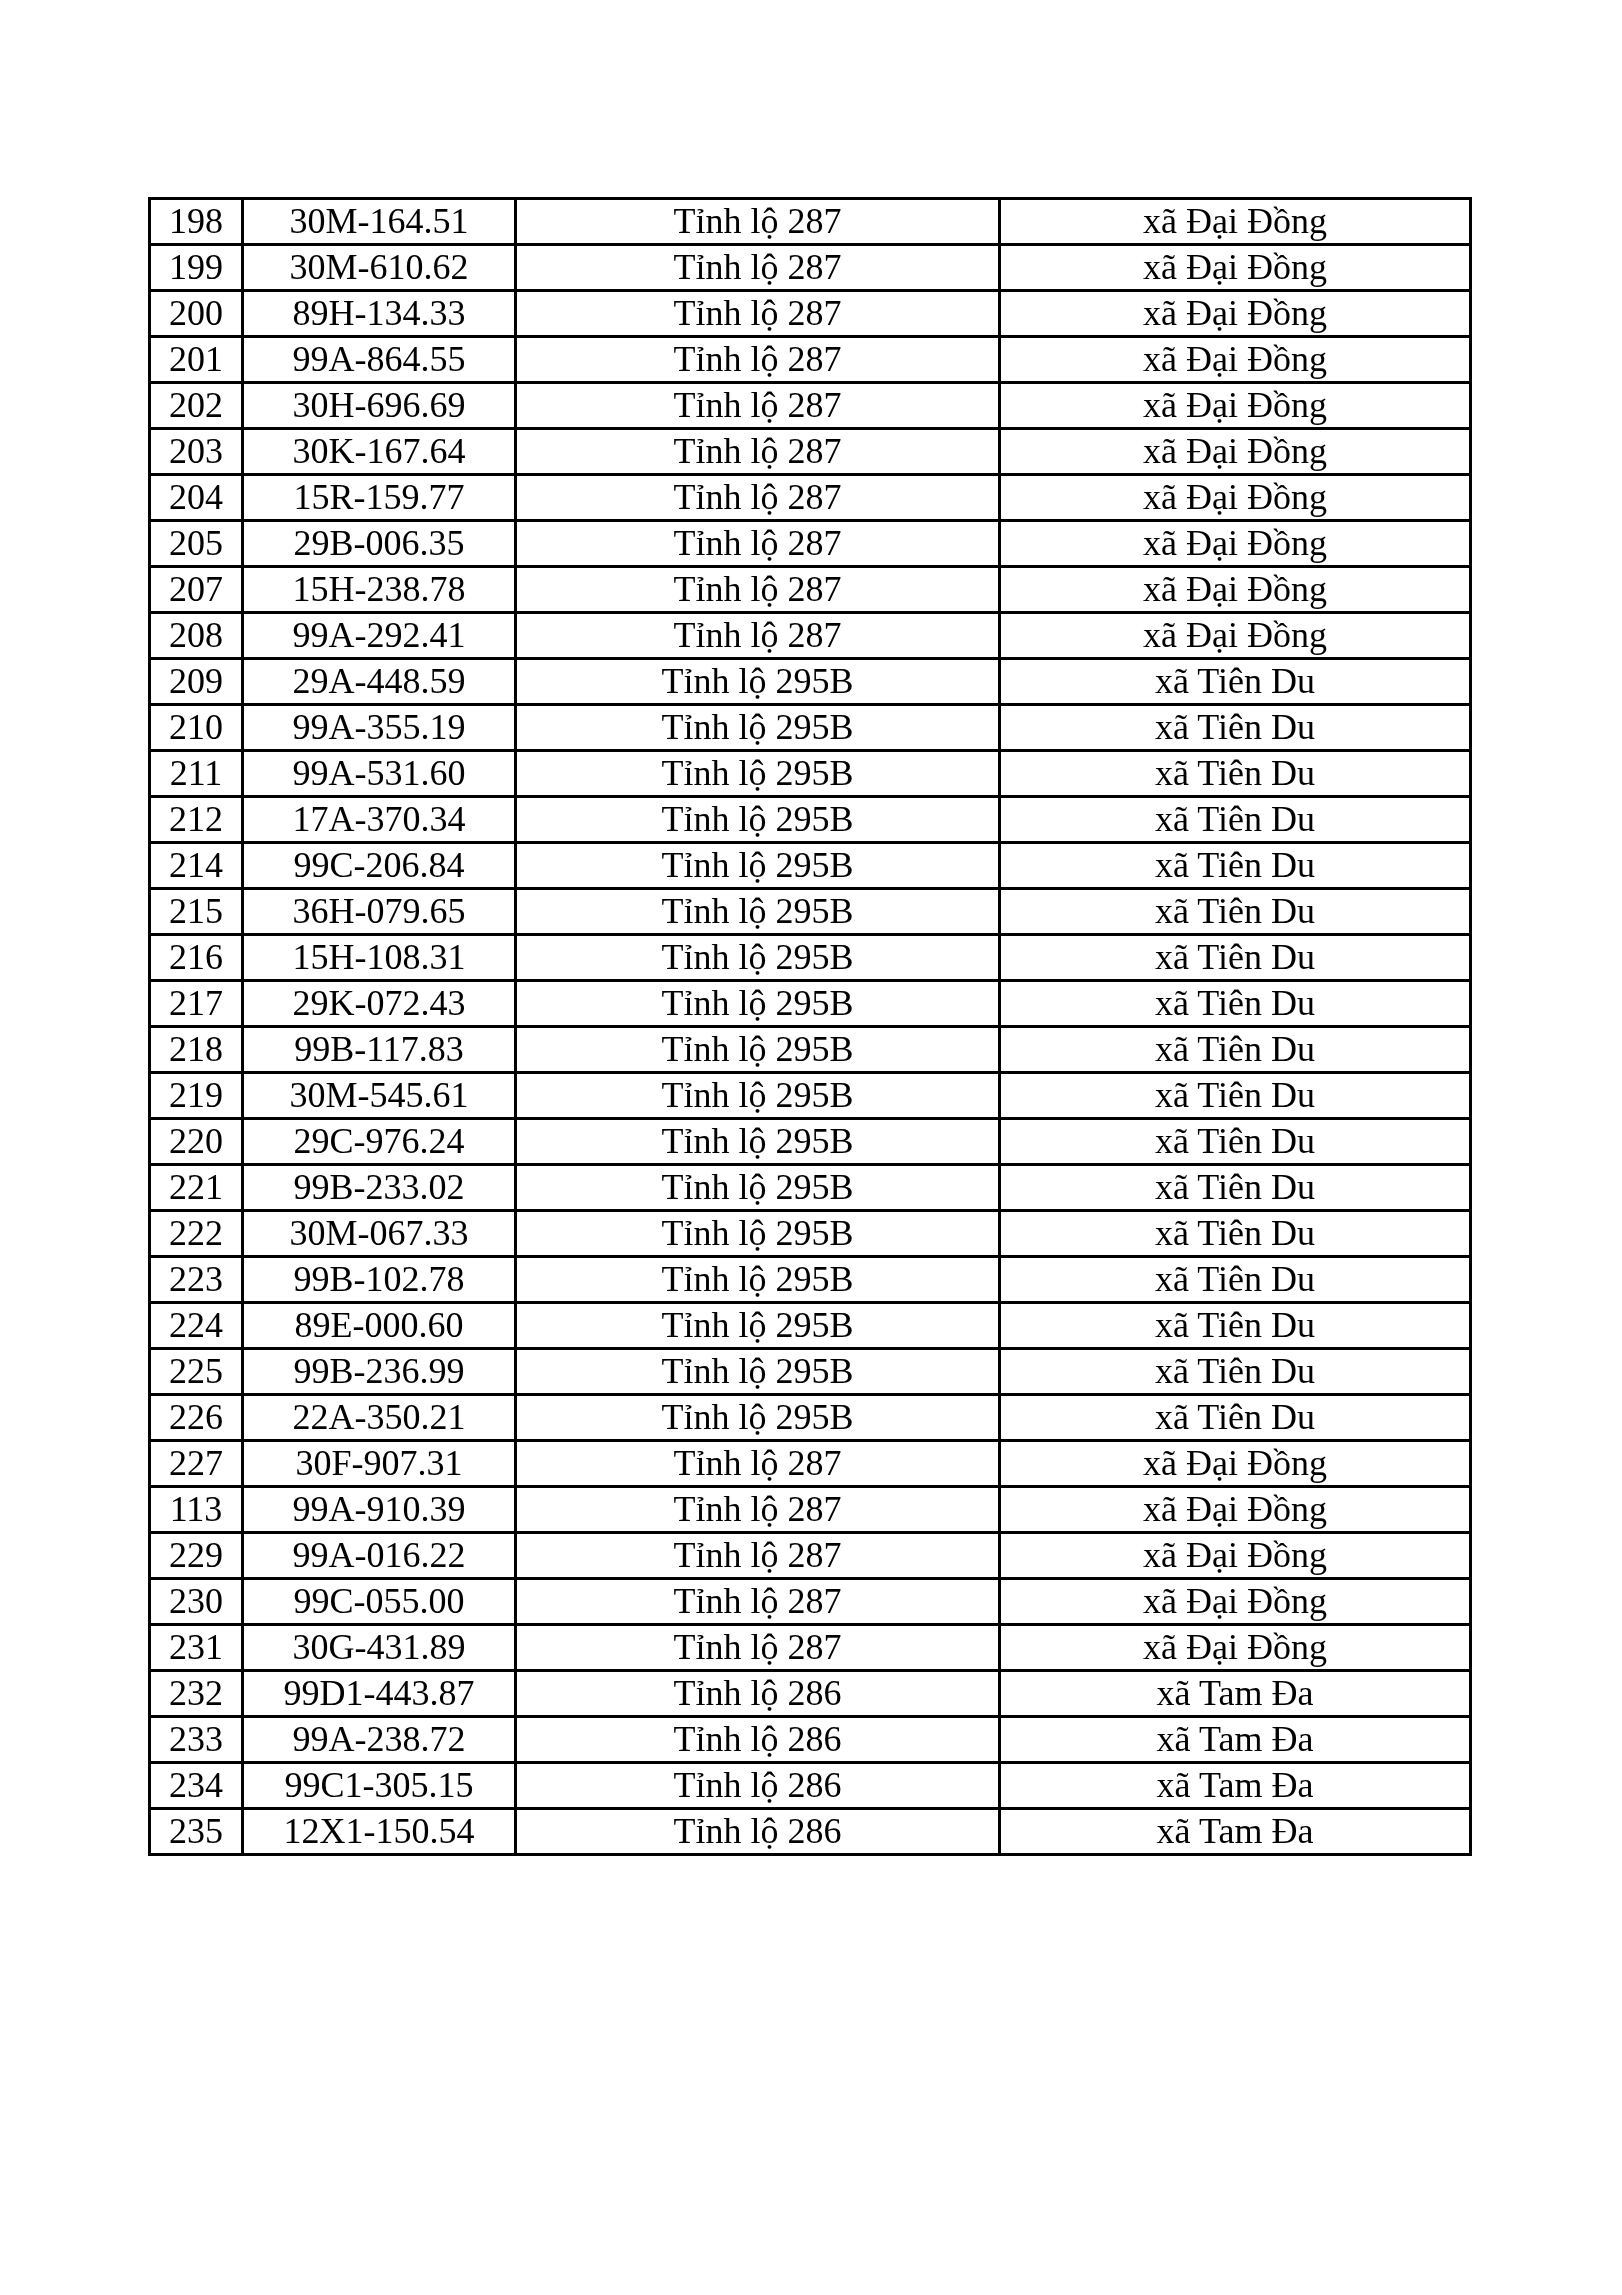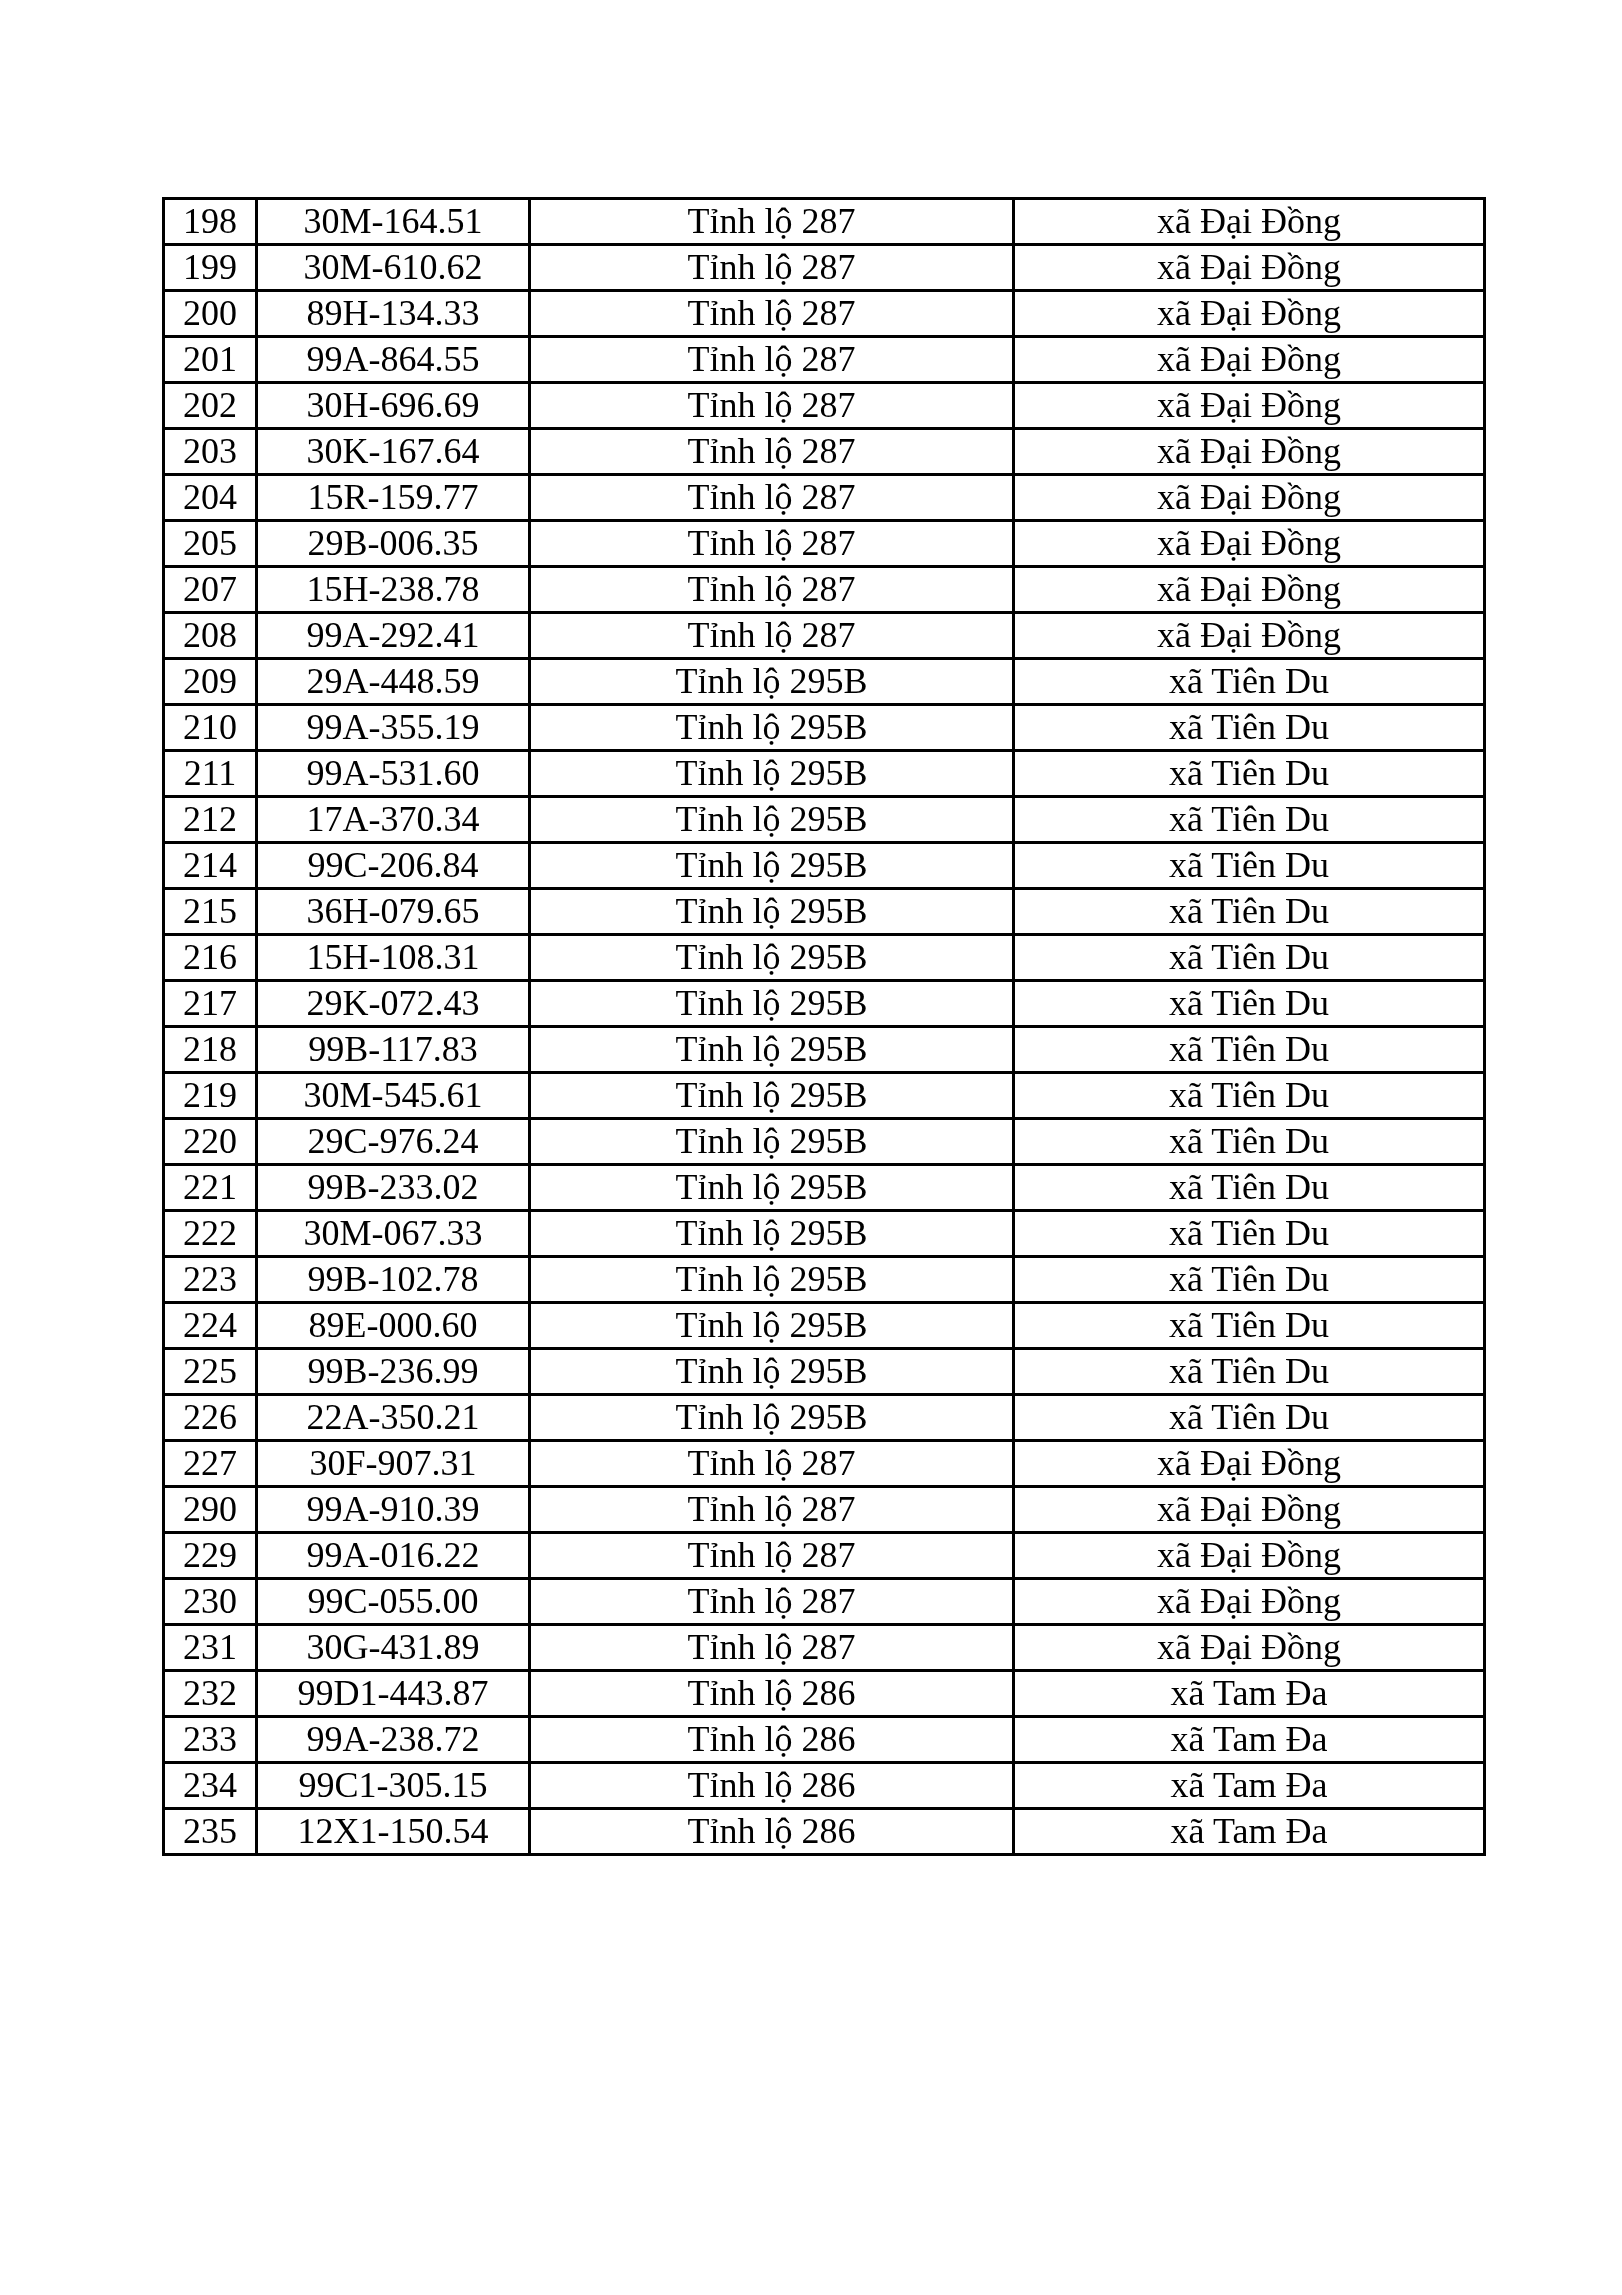--- a/index.html
+++ b/index.html
@@ -21,21 +21,20 @@
     width: 1623px; height: 2295px;
     background: #ffffff;
   }
   table.vehicle-table {
     position: absolute;
     left: 148px;
     top: 197px;
     width: 1320px;
     border-collapse: collapse;
     table-layout: fixed;
-    margin-left: 14px;
   }
   table.vehicle-table td {
     border: 3.2px solid #000000;
     height: 43px;
     padding: 0;
     text-align: center;
     vertical-align: middle;
     font-size: 36px;
     line-height: 43px;
     white-space: nowrap;
@@ -220,21 +219,21 @@
           <td>Tỉnh lộ 295B</td>
           <td>xã Tiên Du</td>
         </tr>
         <tr>
           <td>227</td>
           <td>30F-907.31</td>
           <td>Tỉnh lộ 287</td>
           <td>xã Đại Đồng</td>
         </tr>
         <tr>
-          <td>290</td>
+          <td>113</td>
           <td>99A-910.39</td>
           <td>Tỉnh lộ 287</td>
           <td>xã Đại Đồng</td>
         </tr>
         <tr>
           <td>229</td>
           <td>99A-016.22</td>
           <td>Tỉnh lộ 287</td>
           <td>xã Đại Đồng</td>
         </tr>

